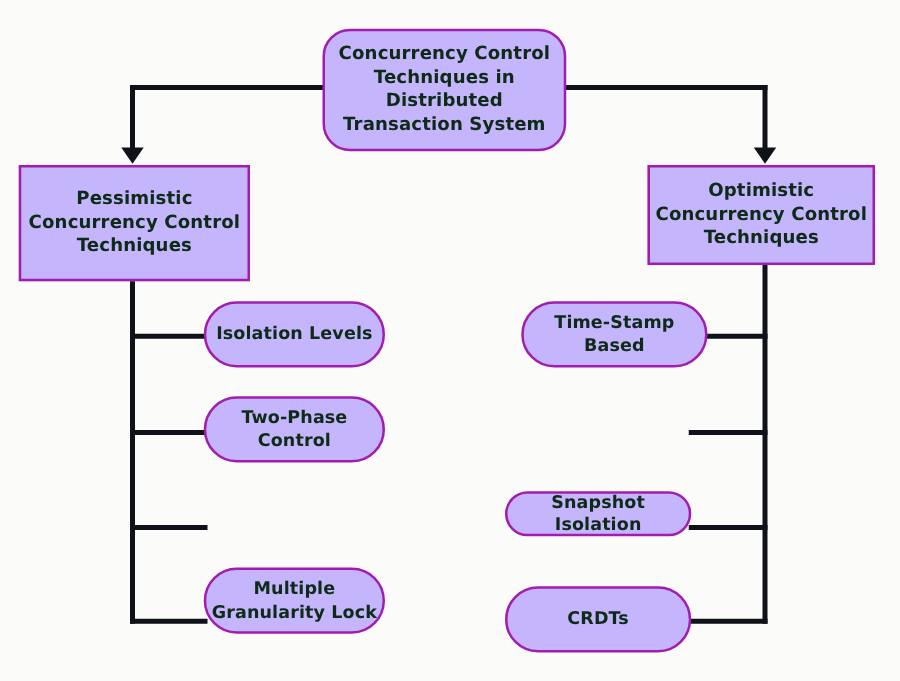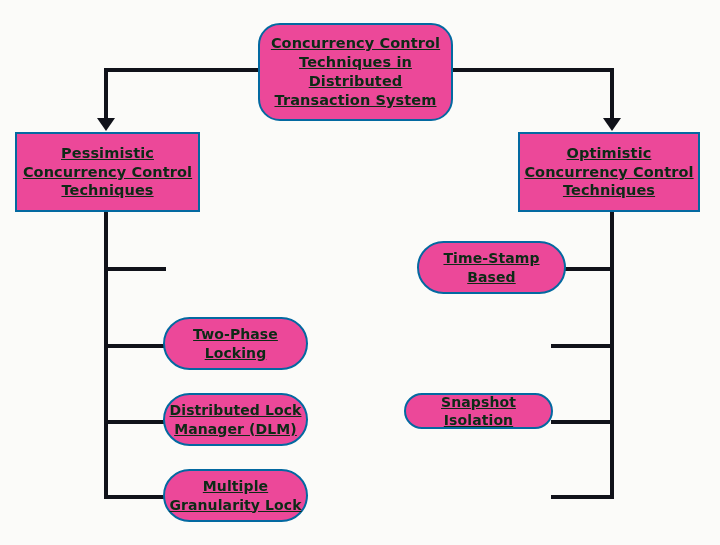--- a/index.html
+++ b/index.html
@@ -13,31 +13,30 @@
     height: 545px;
     background: #fbfbf9;
     overflow: hidden;
     font-family: "DejaVu Sans", "Liberation Sans", sans-serif;
   }
 
   
   .node {
     position: absolute;
     box-sizing: border-box;
-    background: #ec4899;
-    border: 2px solid #0369a1;
+    background: #c4b5fd;
+    border: 2px solid #a21caf;
     color: #0d2b16;
     display: flex;
     align-items: center;
     justify-content: center;
     text-align: center;
     line-height: 1.30;
     z-index: 3;
     white-space: pre-line;
-    text-decoration: underline;
   }
   .node.root {
     border-radius: 22px;
     font-size: 14.5px;
     font-weight: 600;
     letter-spacing: 0.1px;
   }
   .node.branch {
     border-radius: 0px;
     font-size: 14.5px;
@@ -91,33 +90,33 @@
   <div class="line hline" style="left:551px; top:267px; width:63px;"></div>
   <div class="line hline" style="left:551px; top:344px; width:63px;"></div>
   <div class="line hline" style="left:551px; top:420px; width:63px;"></div>
   <div class="line hline" style="left:551px; top:495px; width:63px;"></div>
 
   <div class="node root" style="left:258px; top:23px; width:195px; height:98px;">Concurrency Control
 Techniques in
 Distributed
 Transaction System</div>
 
-  <div class="node branch" style="left:15px; top:132px; width:185px; height:80px;">Pessimistic
+  <div class="node branch" style="left:15px; top:132px; width:185px; height:93px;">Pessimistic
 Concurrency Control
 Techniques</div>
 
   <div class="node branch" style="left:518px; top:132px; width:182px; height:80px;">Optimistic
 Concurrency Control
 Techniques</div>
 
+  <div class="node leaf" style="left:163px; top:241px; width:145px; height:53px;">Isolation Levels</div>
   <div class="node leaf" style="left:163px; top:317px; width:145px; height:53px;">Two-Phase
-Locking</div>
-  <div class="node leaf" style="left:163px; top:393px; width:145px; height:53px;">Distributed Lock
-Manager (DLM)</div>
-  <div class="node leaf" style="left:163px; top:469px; width:145px; height:53px;">Multiple
+Control</div>
+  <div class="node leaf" style="left:163px; top:454px; width:145px; height:53px;">Multiple
 Granularity Lock</div>
 
   <div class="node leaf" style="left:417px; top:241px; width:149px; height:53px;">Time-Stamp
 Based</div>
   <div class="node leaf" style="left:404px; top:393px; width:149px; height:36px;">Snapshot
 Isolation</div>
+  <div class="node leaf" style="left:404px; top:469px; width:149px; height:53px;">CRDTs</div>
 
 </div>
 
 </body></html>

